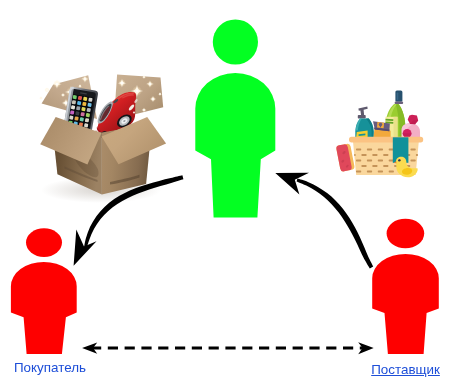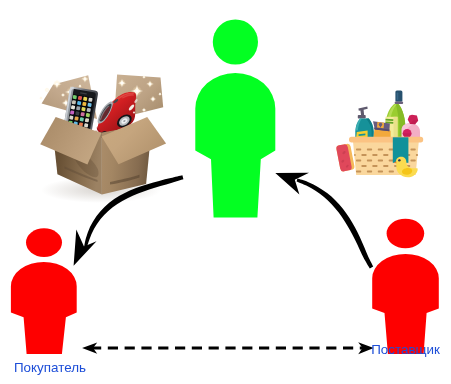--- a/index.html
+++ b/index.html
@@ -1,21 +1,21 @@
 <!DOCTYPE html>
 <html><head>
 <meta charset="utf-8">
 <style>
   html,body{margin:0;padding:0;background:#ffffff;}
   body{width:451px;height:384px;overflow:hidden;font-family:"Liberation Sans",sans-serif;}
   #stage{position:relative;width:451px;height:384px;background:#fff;}
   svg{display:block;position:absolute;left:0;top:0;}
   .lbl{position:absolute;font-family:"Liberation Sans",sans-serif;font-size:13.4px;color:#1d4ed8;-webkit-font-smoothing:antialiased;white-space:nowrap;letter-spacing:0px;}
   #buyer-label{left:14.0px;top:360.1px;}
-  #supplier-label{left:371.2px;top:342px;}
+  #supplier-label{left:371.2px;top:362px;text-decoration:underline;}
 </style>
 </head>
 <body>
 
 <div id="stage">
   <svg width="451" height="384" viewBox="0 0 451 384">
     <defs>
       <linearGradient id="gFlapL" x1="0" y1="0.1" x2="1" y2="0.55">
         <stop offset="0" stop-color="#a98b68"></stop>
           <stop offset="0.3" stop-color="#b0926f"></stop>

